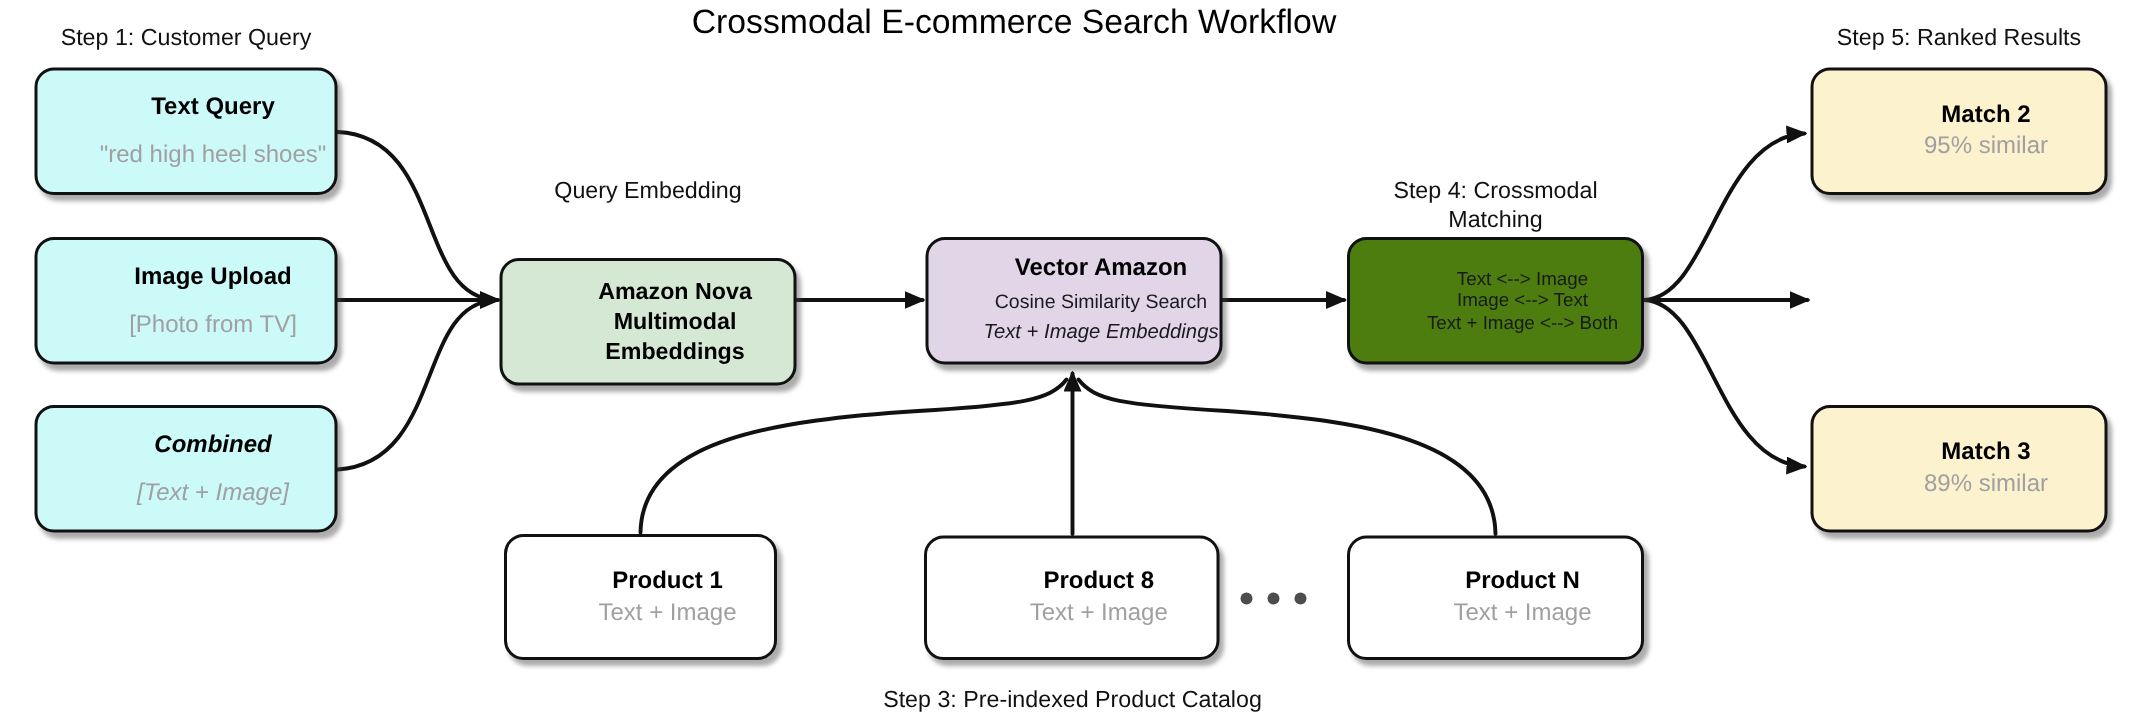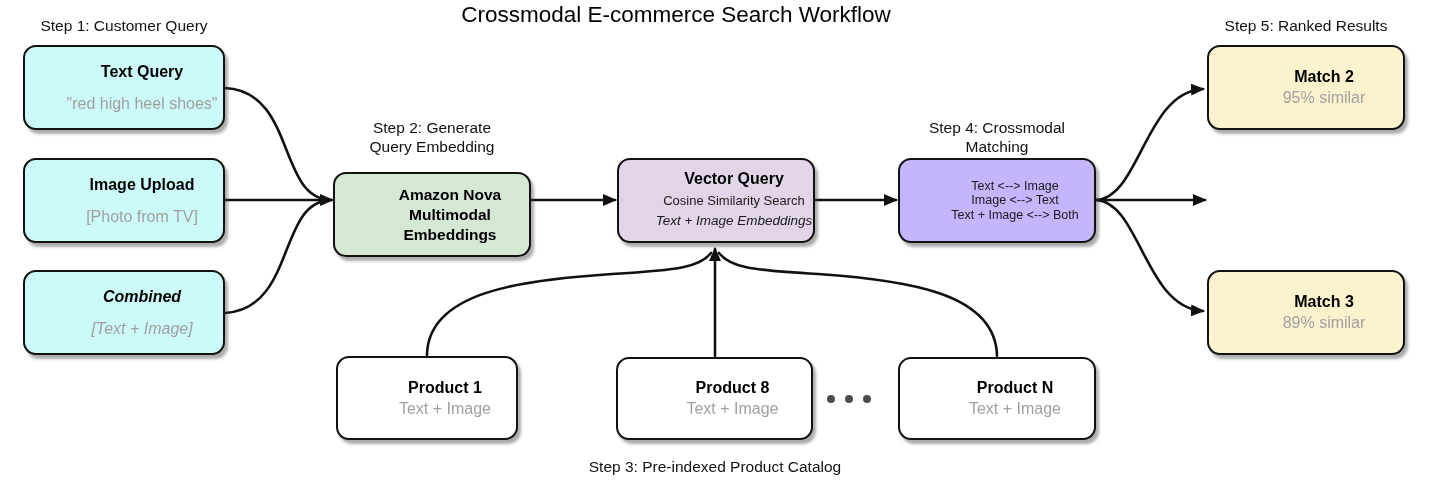--- a/index.html
+++ b/index.html
@@ -29,21 +29,21 @@
     position:absolute;box-sizing:border-box;
     border:2.6px solid #111111;border-radius:13px;
     box-shadow:3px 4px 3px rgba(70,70,70,0.45);
     display:flex;flex-direction:column;align-items:center;justify-content:center;
     text-align:center;
     padding-left:36px;
   }
   .cyan  {background:#CCFAF8;}
   .green {background:#D5E8D4;}
   .purple{background:#E1D5E7;}
-  .pink  {background:#c4b5fd;text-align:center;}
+  .pink  {background:#4d7c0f;text-align:center;}
   .yellow{background:#FDF2CE;}
   .white {background:#FFFFFF;}
 
   .nt{font-weight:bold;font-size:16px;color:#000;line-height:18px;}
   .ns{font-size:16px;color:#A0A0A0;line-height:18px;}
   .gap-wide .nt{margin-bottom:14px;}
   .gap-tight .nt{margin-bottom:3px;}
   .green .nt{font-size:15.5px;line-height:20px;margin:0;}
   .purple .nt{margin-bottom:3px;}
   .purple .ns1{font-size:13px;color:#1a1a1a;line-height:20px;}
@@ -87,21 +87,20 @@
     <path d="M 1096 200 C 1140 202 1145 308 1203 311" marker-end="url(#ah)"></path>
     <path d="M 715 356 L 715 249" marker-end="url(#ah)"></path>
     <path d="M 427 355 C 428 292 520 280 612 274 C 680 270 700 267 711 253"></path>
     <path d="M 997 356 C 996 292 904 280 818 274 C 748 270 730 267 719 253"></path>
   </svg>
 
   <div class="fig-title">Crossmodal E-commerce Search Workflow</div>
 
   <div class="step-label" id="lbl-step1">Step 1: Customer Query</div>
   <div class="step-label" id="lbl-step2">
-    <div>Step 2: Generate</div>
     <div>Query Embedding</div>
   </div>
   <div class="step-label" id="lbl-step3">Step 3: Pre-indexed Product Catalog</div>
   <div class="step-label" id="lbl-step4">
     <div>Step 4: Crossmodal</div>
     <div>Matching</div>
   </div>
   <div class="step-label" id="lbl-step5">Step 5: Ranked Results</div>
 
   <div class="node cyan gap-wide" id="n-textquery">
@@ -117,21 +116,21 @@
     <div class="ns">[Text + Image]</div>
   </div>
 
   <div class="node green" id="n-embed">
     <div class="nt">Amazon Nova</div>
     <div class="nt">Multimodal</div>
     <div class="nt">Embeddings</div>
   </div>
 
   <div class="node purple" id="n-vector">
-    <div class="nt">Vector Query</div>
+    <div class="nt">Vector Amazon</div>
     <div class="ns1">Cosine Similarity Search</div>
     <div class="ns2">Text + Image Embeddings</div>
   </div>
 
   <div class="node pink" id="n-crossmodal">
     <div class="pl">Text &lt;--&gt; Image</div>
     <div class="pl">Image &lt;--&gt; Text</div>
     <div class="pl">Text + Image &lt;--&gt; Both</div>
   </div>
 

